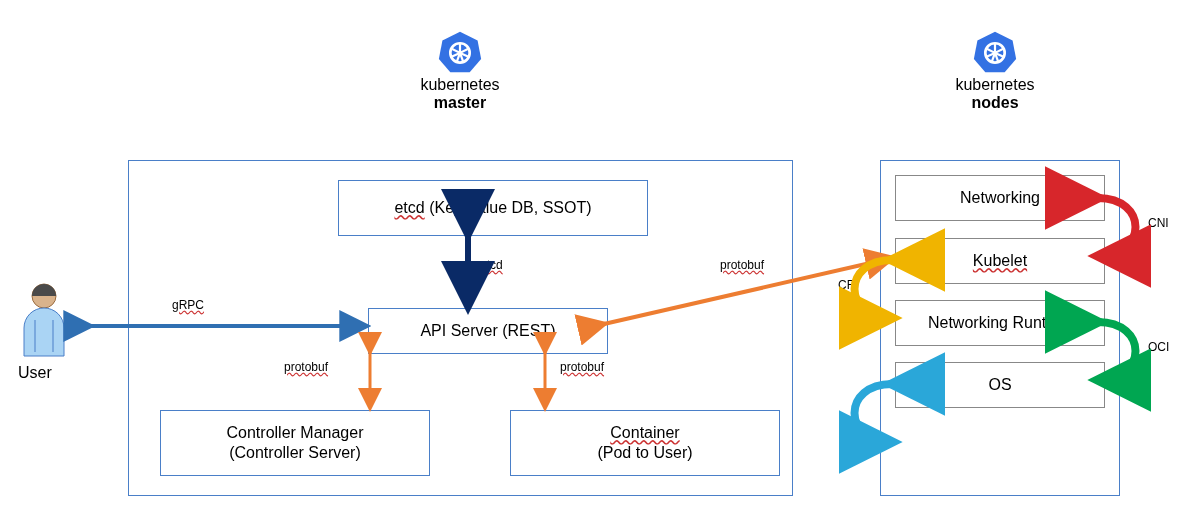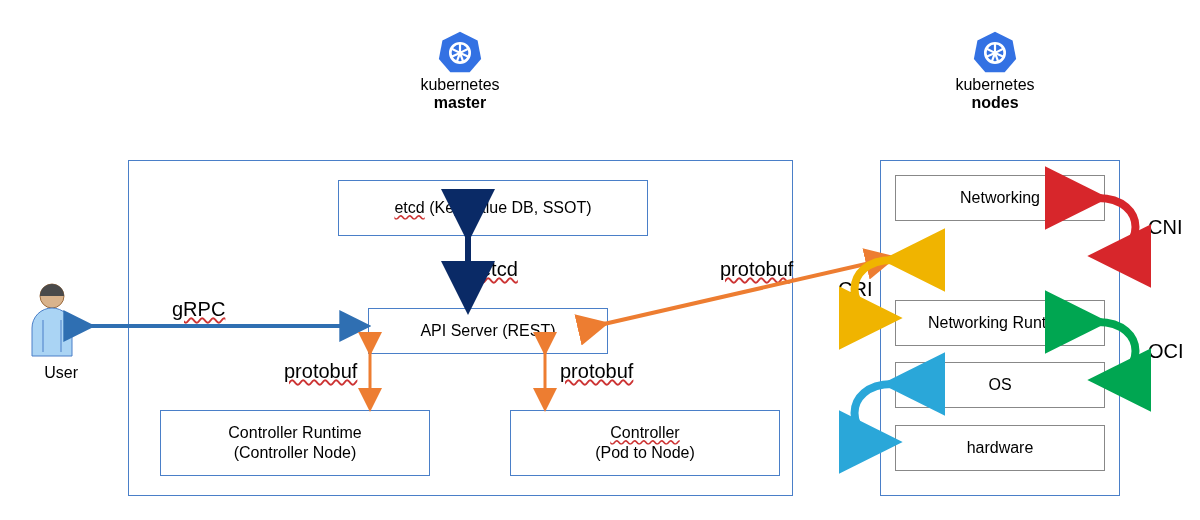--- a/index.html
+++ b/index.html
@@ -3,21 +3,21 @@
 <meta charset="utf-8">
 <style>
   html,body{margin:0;padding:0;font-family:"Segoe UI",Arial,sans-serif;font-size:16px;color:#000;}
   #stage{position:relative;width:1200px;height:520px;background:#fff;border-radius:21px;}
   .box{position:absolute;border:1px solid;background:#fff;display:flex;align-items:center;justify-content:center;text-align:center;line-height:1.25;padding:2px 4px;}
   .master-outer{border-color:#4a7fc8;}
   .inner{border-color:#4a7fc8;}
   .nodes-outer{border-color:#4a7fc8;}
   .node-box{border-color:#888;}
   .ul{text-decoration:underline;text-decoration-color:#c33;text-decoration-style:wavy;}
-  .label{position:absolute;font-size:20px;}
+  .label{position:absolute;font-size:12px;}
   svg.arrows{position:absolute;left:0;top:0;width:1200px;height:520px;pointer-events:none;}
 </style>
 </head>
 <body>
 
 <div id="stage">
 
   <div style="position:absolute;left:360px;top:30px;width:200px;text-align:center">
     <svg width="44" height="44" viewBox="0 0 100 100">
       <polygon points="50,4 90,24 98,66 72,96 28,96 2,66 10,24" fill="#3371e3"></polygon>
@@ -53,21 +53,21 @@
         <line x1="50" y1="52" x2="30" y2="42"></line>
       </g>
       <circle cx="50" cy="52" r="5" fill="#fff"></circle>
     </svg>
     <div style="margin-top:-2px">
       <span>kubernetes</span><br>
       <b>nodes</b>
     </div>
   </div>
 
-  <div style="position:absolute;left:18px;top:280px;width:60px;text-align:right">
+  <div style="position:absolute;left:18px;top:280px;width:60px;text-align:left">
     <svg width="52" height="78" viewBox="0 0 52 78">
       <circle cx="26" cy="16" r="12" fill="#d9b38c" stroke="#9a6b3f"></circle>
       <path d="M26 4 a12 12 0 0 1 12 12 h-24 a12 12 0 0 1 12 -12" fill="#4a4a4a"></path>
       <path d="M6 76 v-28 a20 20 0 0 1 40 0 v28 z" fill="#aad4f4" stroke="#4a7fc8"></path>
       <line x1="17" y1="40" x2="17" y2="72" stroke="#4a7fc8"></line>
       <line x1="35" y1="40" x2="35" y2="72" stroke="#4a7fc8"></line>
     </svg>
     <div style="margin-top:2px">User</div>
   </div>
 
@@ -78,45 +78,45 @@
       <span class="ul">etcd</span><span> (Key-Value DB, SSOT)</span>
     </span>
   </div>
 
   <div class="box inner" style="left:368px;top:308px;width:230px;height:40px">
     <span>API Server (REST)</span>
   </div>
 
   <div class="box inner" style="left:160px;top:410px;width:260px;height:60px">
     <span>
-      <span>Controller Runtime</span><br>
-      <span>(Controller Node)</span>
+      <span>Controller Manager</span><br>
+      <span>(Controller Server)</span>
     </span>
   </div>
 
   <div class="box inner" style="left:510px;top:410px;width:260px;height:60px">
     <span>
-      <span class="ul">Controller</span><br>
-      <span>(Pod to Node)</span>
+      <span class="ul">Container</span><br>
+      <span>(Pod to User)</span>
     </span>
   </div>
 
   <div class="box nodes-outer" style="left:880px;top:160px;width:230px;height:330px;background:transparent"></div>
 
   <div class="box node-box" style="left:895px;top:175px;width:200px;height:40px">
     <span>Networking</span>
   </div>
+  <div class="box node-box" style="left:895px;top:238px;width:200px;height:40px">
+    <span class="ul">Kubelet</span>
+  </div>
   <div class="box node-box" style="left:895px;top:300px;width:200px;height:40px">
     <span>Networking Runtime</span>
   </div>
   <div class="box node-box" style="left:895px;top:362px;width:200px;height:40px">
     <span>OS</span>
-  </div>
-  <div class="box node-box" style="left:895px;top:425px;width:200px;height:40px">
-    <span>hardware</span>
   </div>
 
   <div class="label ul" style="left:172px;top:298px">gRPC</div>
   <div class="label ul" style="left:480px;top:258px">etcd</div>
   <div class="label ul" style="left:284px;top:360px">protobuf</div>
   <div class="label ul" style="left:560px;top:360px">protobuf</div>
   <div class="label ul" style="left:720px;top:258px">protobuf</div>
   <div class="label" style="left:1148px;top:216px">CNI</div>
   <div class="label" style="left:838px;top:278px">CRI</div>
   <div class="label" style="left:1148px;top:340px">OCI</div>

